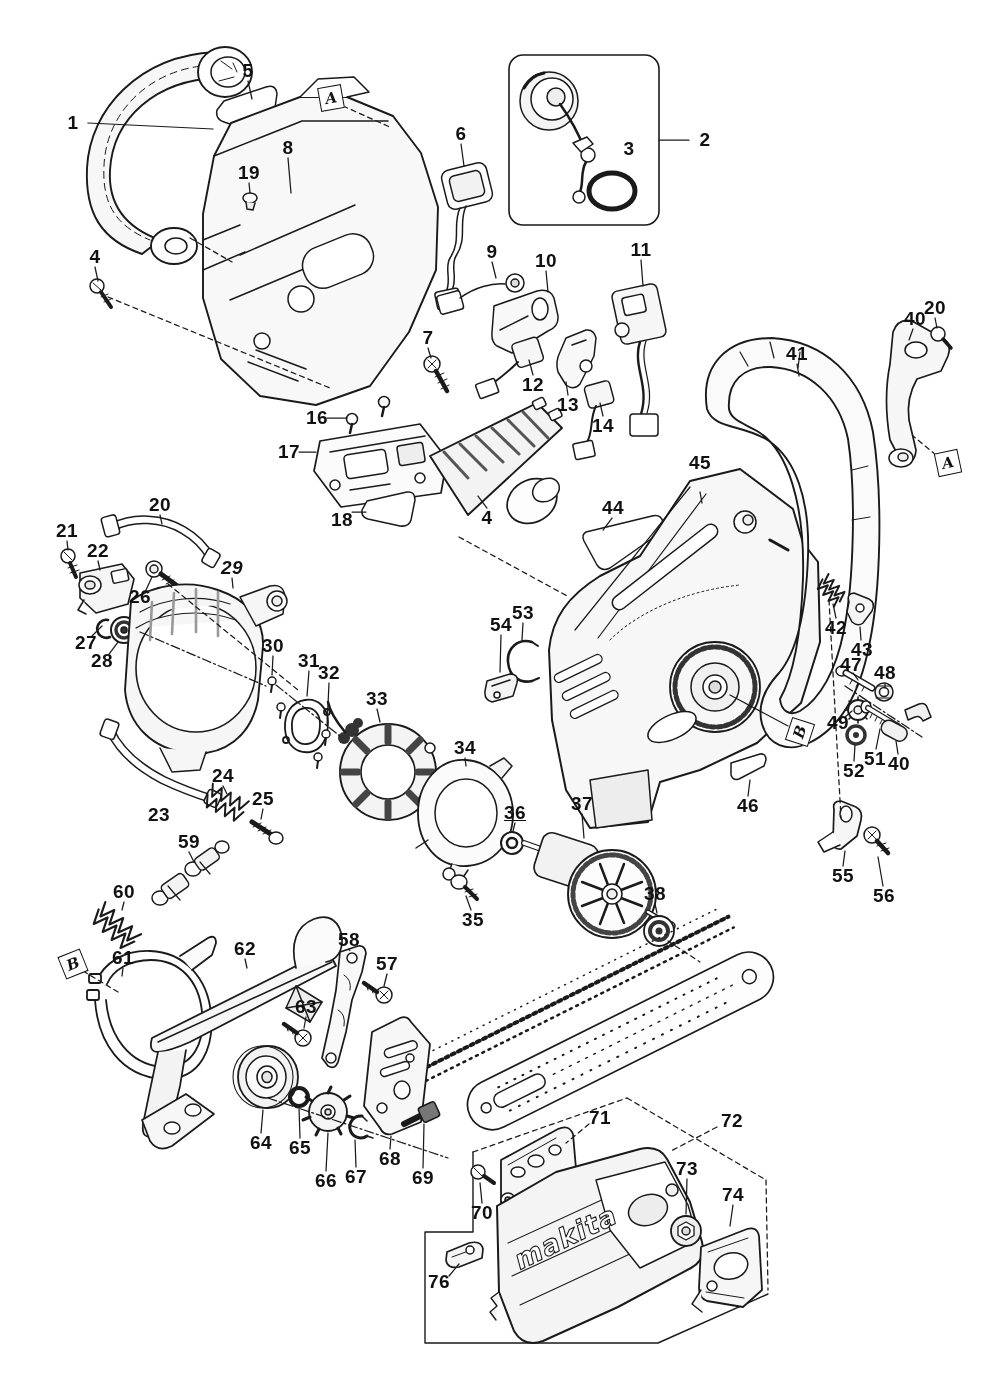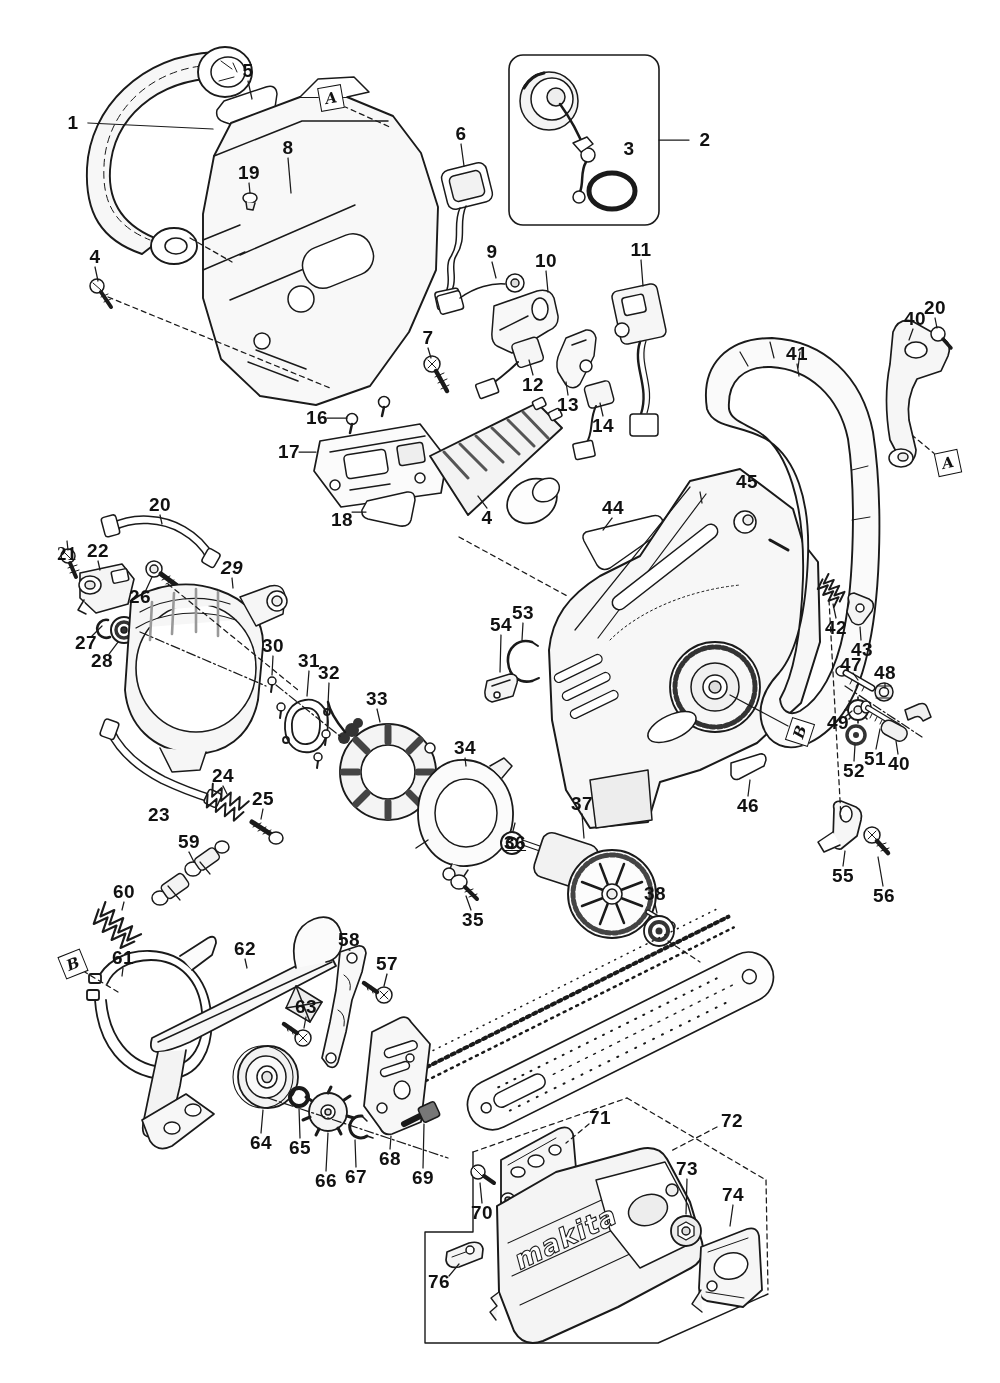--- a/index.html
+++ b/index.html
@@ -645,45 +645,45 @@
       <div class="part-label" style="left: 641px; top: 250px;">11</div>
       <div class="part-label" style="left: 533px; top: 385px;">12</div>
       <div class="part-label" style="left: 568px; top: 405px;">13</div>
       <div class="part-label" style="left: 603px; top: 426px;">14</div>
       <div class="part-label" style="left: 487px; top: 518px;">4</div>
       <div class="part-label" style="left: 317px; top: 418px;">16</div>
       <div class="part-label" style="left: 289px; top: 452px;">17</div>
       <div class="part-label" style="left: 342px; top: 512px; margin-top: 8px;">18</div>
       <div class="part-label" style="left: 249px; top: 173px;">19</div>
       <div class="part-label" style="left: 160px; top: 505px;">20</div>
-      <div class="part-label" style="left: 67px; top: 554px; font-family: Liberation Serif, serif;">21</div>
+      <div class="part-label" style="left: 67px; top: 531px;">21</div>
       <div class="part-label" style="left: 98px; top: 551px;">22</div>
       <div class="part-label" style="left: 159px; top: 815px;">23</div>
       <div class="part-label" style="left: 223px; top: 776px;">24</div>
       <div class="part-label" style="left: 263px; top: 799px;">25</div>
       <div class="part-label" style="left: 140px; top: 597px;">26</div>
       <div class="part-label" style="left: 86px; top: 643px;">27</div>
       <div class="part-label" style="left: 102px; top: 661px;">28</div>
       <div class="part-label" style="left: 232px; top: 568px; font-style: italic;">29</div>
       <div class="part-label" style="left: 273px; top: 646px;">30</div>
       <div class="part-label" style="left: 309px; top: 661px;">31</div>
       <div class="part-label" style="left: 329px; top: 673px;">32</div>
       <div class="part-label" style="left: 377px; top: 699px;">33</div>
       <div class="part-label" style="left: 465px; top: 748px;">34</div>
       <div class="part-label" style="left: 473px; top: 920px;">35</div>
-      <div class="part-label" style="left: 515px; top: 843px; text-decoration: underline;">36</div>
+      <div class="part-label" style="left: 515px; top: 813px; text-decoration: underline;">36</div>
       <div class="part-label" style="left: 582px; top: 804px;">37</div>
       <div class="part-label" style="left: 655px; top: 894px;">38</div>
       <div class="part-label" style="left: 935px; top: 308px;">20</div>
       <div class="part-label" style="left: 915px; top: 319px;">40</div>
       <div class="part-label" style="left: 797px; top: 354px;">41</div>
       <div class="part-label" style="left: 836px; top: 628px;">42</div>
       <div class="part-label" style="left: 862px; top: 650px;">43</div>
       <div class="part-label" style="left: 613px; top: 508px;">44</div>
-      <div class="part-label" style="left: 700px; top: 482px; margin-left: 47px;">45</div>
+      <div class="part-label" style="left: 700px; top: 463px;">45</div>
       <div class="part-label" style="left: 748px; top: 806px;">46</div>
       <div class="part-label" style="left: 851px; top: 665px;">47</div>
       <div class="part-label" style="left: 885px; top: 673px;">48</div>
       <div class="part-label" style="left: 838px; top: 723px;">49</div>
       <div class="part-label" style="left: 899px; top: 764px;">40</div>
       <div class="part-label" style="left: 875px; top: 759px;">51</div>
       <div class="part-label" style="left: 854px; top: 771px;">52</div>
       <div class="part-label" style="left: 523px; top: 613px;">53</div>
       <div class="part-label" style="left: 501px; top: 625px;">54</div>
       <div class="part-label" style="left: 843px; top: 876px;">55</div>

